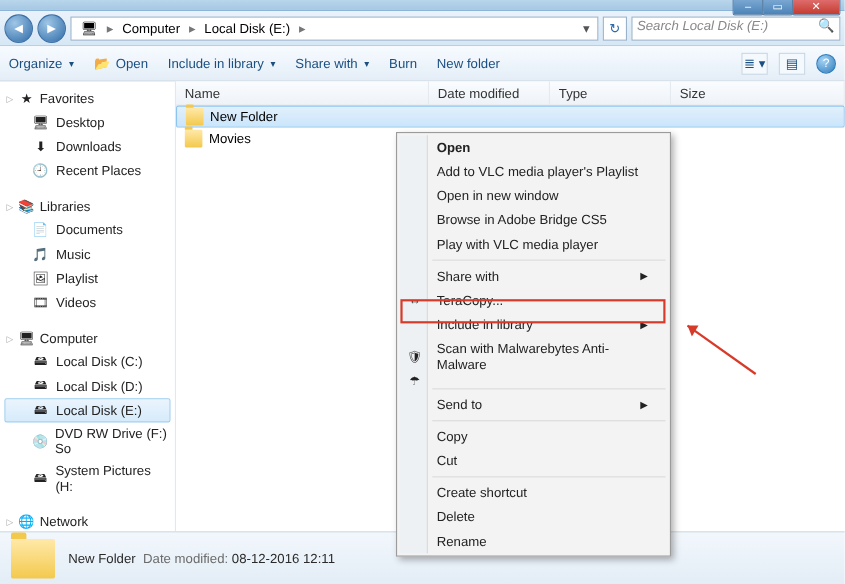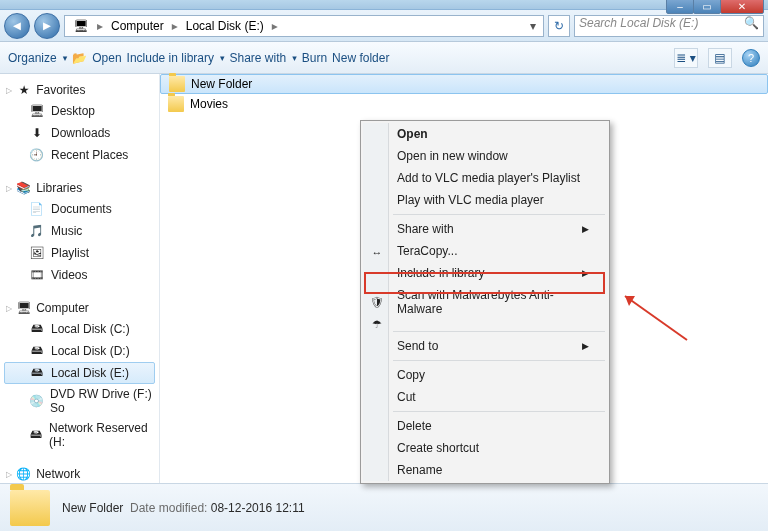--- a/index.html
+++ b/index.html
@@ -18,21 +18,21 @@
   .navbtn { width:26px; height:26px; border-radius:50%; background: radial-gradient(circle at 35% 30%, #9fc6e6, #2e6ba8); border:1px solid #3c6fa5; display:flex; align-items:center; justify-content:center; color:#fff; font-size:13px; }
   .addr { flex:1; height:22px; background:#fff; border:1px solid #99b3cc; display:flex; align-items:center; padding:0 2px; gap:2px; }
   .addr .seg { padding:2px 6px; display:flex; align-items:center; gap:4px; cursor:default; }
   .addr .sep { color:#777; }
   .addr-drop { width:16px; text-align:center; color:#555; }
   .refresh { width:22px; height:22px; border:1px solid #99b3cc; background:#fff; display:flex; align-items:center; justify-content:center; color:#2e6ba8; }
   .search { width:190px; height:22px; border:1px solid #99b3cc; background:#fff; display:flex; padding:0 4px; color:#888; font-style:italic; }
   .search .mag { margin-left:auto; color:#5a7fa5; font-style:normal; }
 
   
-  .toolbar { height:32px; background: linear-gradient(#f7fbff,#e4eef7); border-bottom:1px solid #c9d7e4; display:flex; align-items:center; padding:0 8px; gap:5px; color:#1b4f82; }
+  .toolbar { height:32px; background: linear-gradient(#f7fbff,#e4eef7); border-bottom:1px solid #c9d7e4; display:flex; align-items:center; padding:0 8px; gap:18px; color:#1b4f82; }
   .toolbar .tb { display:flex; align-items:center; gap:4px; cursor:default; }
   .toolbar .dd::after { content:"▾"; font-size:9px; margin-left:2px; }
   .toolbar .right { margin-left:auto; display:flex; gap:10px; align-items:center; }
   .viewbtn, .panebtn, .helpbtn { width:24px; height:20px; border:1px solid #c9d7e4; background:#f4f9fd; display:flex; align-items:center; justify-content:center; }
   .helpbtn { border-radius:50%; background:radial-gradient(circle at 35% 30%, #a6d3f5, #2e7dbb); color:#fff; border:1px solid #2e7dbb; width:18px; height:18px; font-size:11px; }
 
   
   .main { display:flex; height: calc(531px - 10px - 32px - 32px - 48px); }
   .sidebar { width:160px; border-right:1px solid #e1e8ef; padding:6px 4px; overflow:hidden; }
   .sb-group { margin-bottom:12px; }
@@ -188,33 +188,39 @@
       <div class="sb-item sel">
           <span class="ico">🖴</span>
           <span>Local Disk (E:)</span>
         </div>
       <div class="sb-item">
           <span class="ico">💿</span>
           <span>DVD RW Drive (F:) So</span>
         </div>
       <div class="sb-item">
           <span class="ico">🖴</span>
-          <span>Network Reserved (H:</span>
+          <span>System Pictures (H:</span>
         </div>
     </div>
     <div class="sb-group">
       <div class="sb-head">
           <span class="tri">▷</span>
           <span class="ico">🌐</span>
           <span>Network</span>
         </div>
     </div>
   </div>
 
   <div class="filepane">
+    <div class="cols">
+      <div class="col name">Name</div>
+      <div class="col date">Date modified</div>
+      <div class="col type">Type</div>
+      <div class="col size">Size</div>
+    </div>
     <div class="row sel">
       <div class="c name">
           <span class="folder-ico"></span>
           <span>New Folder</span>
         </div>
       <div class="c date"></div>
       <div class="c type"></div>
       <div class="c size"></div>
     </div>
     <div class="row">
@@ -229,24 +235,27 @@
   </div>
 </div>
 
 <div class="ctx">
   <div class="gutter"></div>
   <div id="ctx-body">
       <div class="ctx-item bold">
         <span>Open</span>
       </div>
       <div class="ctx-item">
+        <span>Add to VLC media player's Playlist</span>
+      </div>
+      <div class="ctx-item">
         <span>Open in new window</span>
       </div>
       <div class="ctx-item">
-        <span>Add to VLC media player's Playlist</span>
+        <span>Browse in Adobe Bridge CS5</span>
       </div>
       <div class="ctx-item">
         <span>Play with VLC media player</span>
       </div>
       <div class="ctx-sep"></div>
       <div class="ctx-item">
         <span>Share with</span>
         <span class="arr">▶</span>
       </div>
       <div class="ctx-item">
@@ -271,24 +280,24 @@
       </div>
       <div class="ctx-sep"></div>
       <div class="ctx-item">
         <span>Copy</span>
       </div>
       <div class="ctx-item">
         <span>Cut</span>
       </div>
       <div class="ctx-sep"></div>
       <div class="ctx-item">
+        <span>Create shortcut</span>
+      </div>
+      <div class="ctx-item">
         <span>Delete</span>
-      </div>
-      <div class="ctx-item">
-        <span>Create shortcut</span>
       </div>
       <div class="ctx-item">
         <span>Rename</span>
       </div>
     </div>
 </div>
 <div class="ctx-highlight"></div>
 <svg class="arrow-ann" width="80" height="60">
   <line x1="70" y1="50" x2="8" y2="6" stroke="#d83a2a" stroke-width="2"></line>
   <polygon points="8,6 18,6 12,16" fill="#d83a2a"></polygon>

